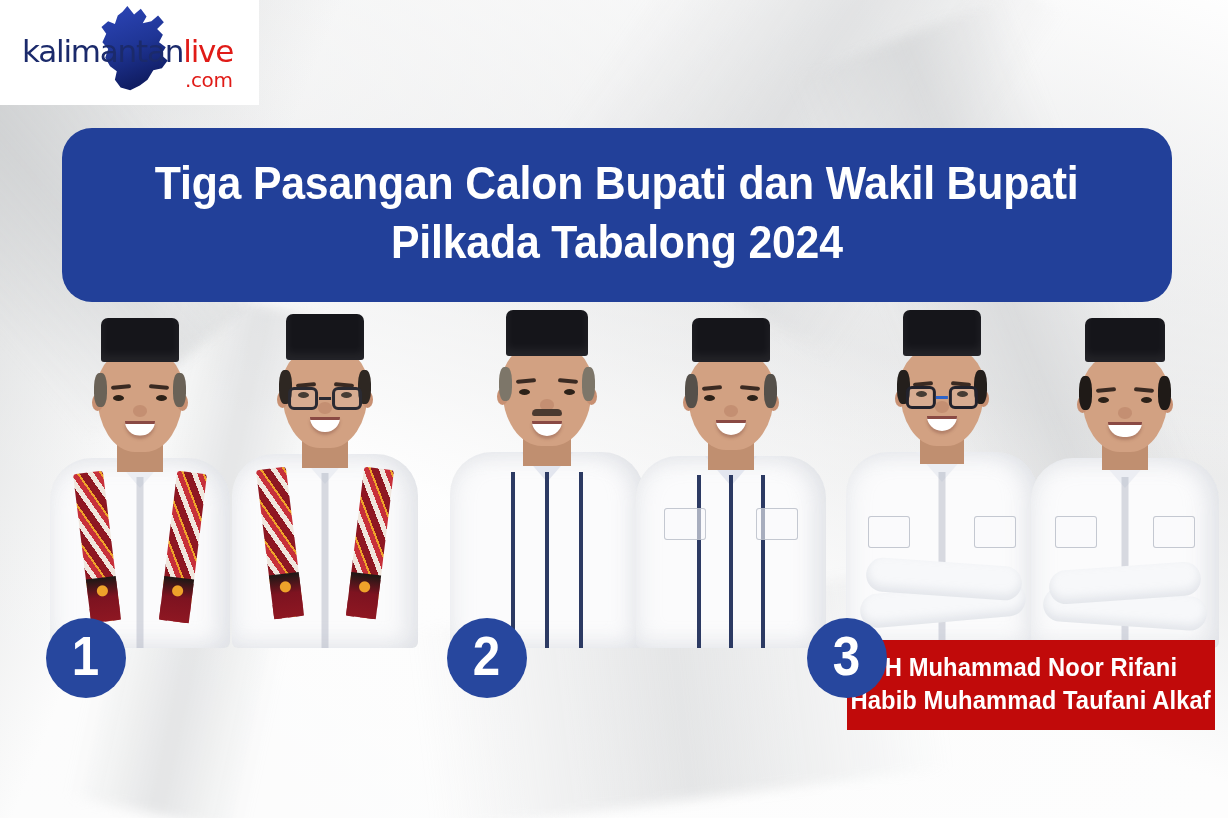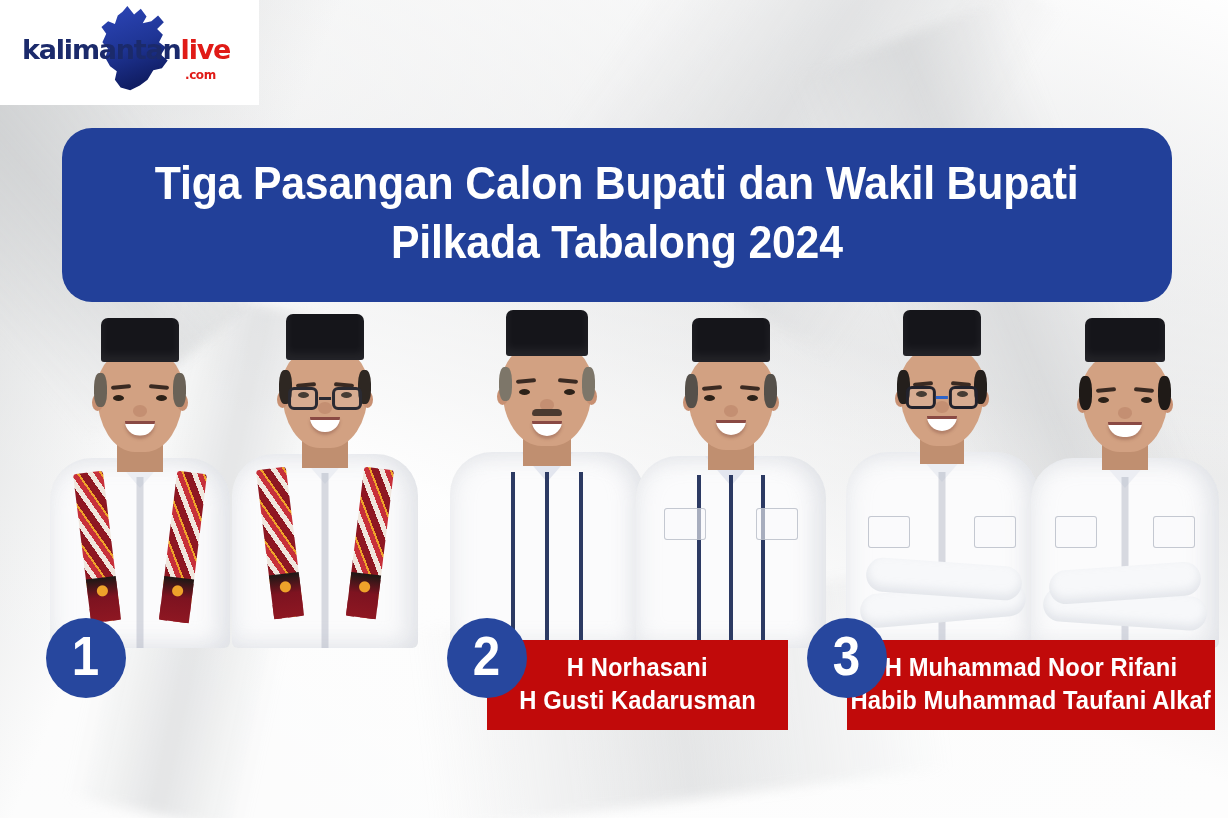--- a/index.html
+++ b/index.html
@@ -64,35 +64,35 @@
   .logo-island {
     position: absolute;
     left: 88px; top: 3px;
     width: 96px; height: 96px;
   }
   .logo-wordmark {
     position: absolute;
     left: 22px; top: 36px;
     width: 225px;
     font-family: "DejaVu Sans", sans-serif;
-    font-weight: bold;
-    font-size: 27px;
+    font-weight: normal;
+    font-size: 31px;
     letter-spacing: -1.2px;
     line-height: 1;
     white-space: nowrap;
   }
   .w-kali { color: #1b2a6b; }
   .w-live { color: #e01b17; }
   .logo-dotcom {
     position: absolute;
     left: 185px; top: 68px;
     color: #e01b17;
     font-family: "DejaVu Sans", sans-serif;
-    font-weight: bold;
-    font-size: 12px;
+    font-weight: normal;
+    font-size: 20px;
     letter-spacing: -0.4px;
   }
 
   
   .title-banner {
     position: absolute;
     left: 62px; top: 128px;
     width: 1110px; height: 174px;
     background: #224099;
     border-radius: 30px;
@@ -593,24 +593,20 @@
   <div class="plate n1">
     <div class="num-badge">
       <span>1</span>
     </div>
   </div>
 
   <div class="plate n2">
     <div class="num-badge">
       <span>2</span>
     </div>
-    <div class="name-bar">
-      <div class="name-line">H Norhasani</div>
-      <div class="name-line">H Gusti Kadarusman</div>
-    </div>
   </div>
 
   <div class="plate n3">
     <div class="num-badge">
       <span>3</span>
     </div>
     <div class="name-bar">
       <div class="name-line">H Muhammad Noor Rifani</div>
       <div class="name-line">Habib Muhammad Taufani Alkaf</div>
     </div>

